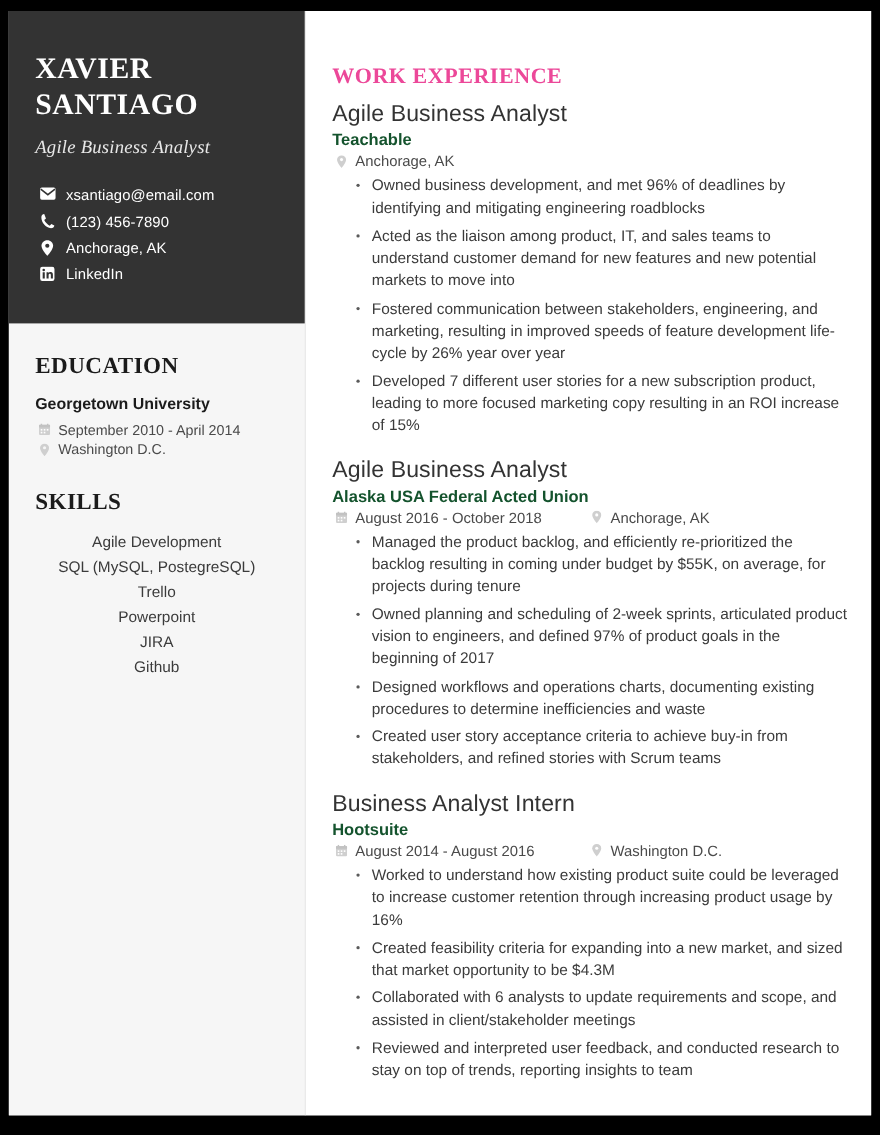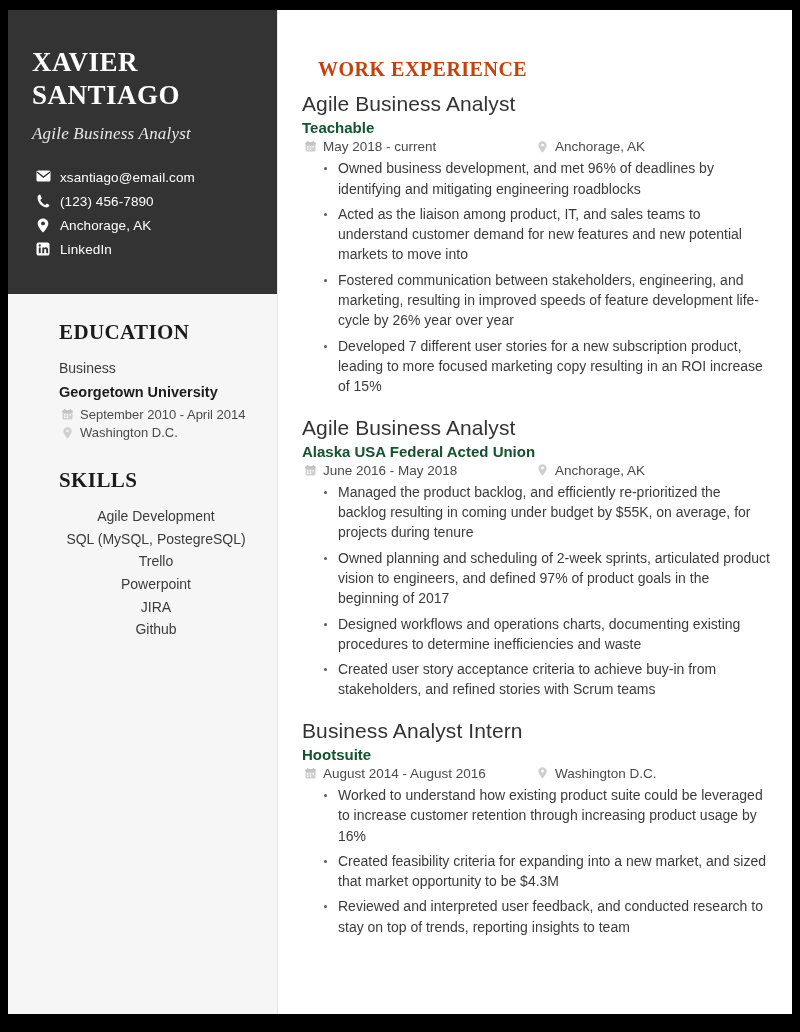--- a/index.html
+++ b/index.html
@@ -73,21 +73,21 @@
     width: 22px;
     flex: 0 0 22px;
     display: flex;
     align-items: center;
     justify-content: center;
     margin-right: 6px;
   }
 
   .contact-text { letter-spacing: 0.1px; }
 
-  .sidebar-body { padding: 26px 24px 20px 7px; margin-left: 44px; }
+  .sidebar-body { padding: 26px 24px 20px 24px; }
 
   .side-section { margin-bottom: 28px; }
 
   .side-heading {
     font-family: "Liberation Serif", serif;
     font-weight: bold;
     font-size: 21px;
     color: #1b1b1b;
     letter-spacing: 0.4px;
     margin-bottom: 12px;
@@ -135,24 +135,23 @@
   .main {
     flex: 1;
     background: #ffffff;
     padding: 48px 22px 20px 24px;
   }
 
   .main-heading {
     font-family: "Liberation Serif", serif;
     font-weight: bold;
     font-size: 20px;
-    color: #c2410c;
+    color: #ec4899;
     letter-spacing: 0.5px;
     margin-bottom: 10px;
-    margin-left: 16px;
   }
 
   .job { margin-bottom: 18px; }
 
   .job-title {
     font-size: 21px;
     font-weight: 300;
     color: #333333;
     letter-spacing: 0.1px;
     line-height: 1.25;
@@ -249,21 +248,20 @@
           </span>
           <span class="contact-text">LinkedIn</span>
         </li>
       </ul>
     </div>
 
     <div class="sidebar-body">
 
       <section class="side-section">
         <h2 class="side-heading">EDUCATION</h2>
-        <div class="edu-field">Business</div>
         <div class="edu-school">Georgetown University</div>
         <div class="meta-row">
           <span class="meta-icon">
             <svg width="11" height="11" viewBox="0 0 11 11">
               <rect x="0.5" y="1.2" width="10" height="9.3" rx="1" fill="#cfcfcf"></rect>
               <rect x="0.5" y="1.2" width="10" height="2.4" fill="#c2c2c2"></rect>
               <rect x="2" y="0" width="1.3" height="2" fill="#c2c2c2"></rect>
               <rect x="7.7" y="0" width="1.3" height="2" fill="#c2c2c2"></rect>
               <rect x="2" y="5" width="1.5" height="1.5" fill="#ffffff"></rect>
               <rect x="4.75" y="5" width="1.5" height="1.5" fill="#ffffff"></rect>
@@ -300,121 +298,106 @@
 
   <main class="main">
     <h1 class="main-heading">WORK EXPERIENCE</h1>
 
     <section class="job">
       <div class="job-title">Agile Business Analyst</div>
       <div class="job-company">Teachable</div>
       <div class="job-meta">
         <span class="meta-row">
           <span class="meta-icon">
+            <svg width="9" height="12" viewBox="0 0 9 12">
+              <path d="M4.5 0.3 C2.1 0.3 0.4 2 0.4 4.2 C0.4 7.1 4.5 11.6 4.5 11.6 C4.5 11.6 8.6 7.1 8.6 4.2 C8.6 2 6.9 0.3 4.5 0.3 Z" fill="#cfcfcf"></path>
+              <circle cx="4.5" cy="4.1" r="1.4" fill="#ffffff"></circle>
+            </svg>
+          </span>
+          <span>Anchorage, AK</span>
+        </span>
+      </div>
+      <ul class="bullets">
+        <li class="bullet">Owned business development, and met 96% of deadlines by identifying and mitigating engineering roadblocks</li>
+        <li class="bullet">Acted as the liaison among product, IT, and sales teams to understand customer demand for new features and new potential markets to move into</li>
+        <li class="bullet">Fostered communication between stakeholders, engineering, and marketing, resulting in improved speeds of feature development life-cycle by 26% year over year</li>
+        <li class="bullet">Developed 7 different user stories for a new subscription product, leading to more focused marketing copy resulting in an ROI increase of 15%</li>
+      </ul>
+    </section>
+
+    <section class="job">
+      <div class="job-title">Agile Business Analyst</div>
+      <div class="job-company">Alaska USA Federal Acted Union</div>
+      <div class="job-meta">
+        <span class="meta-row">
+          <span class="meta-icon">
             <svg width="11" height="11" viewBox="0 0 11 11">
               <rect x="0.5" y="1.2" width="10" height="9.3" rx="1" fill="#cfcfcf"></rect>
               <rect x="0.5" y="1.2" width="10" height="2.4" fill="#c2c2c2"></rect>
               <rect x="2" y="0" width="1.3" height="2" fill="#c2c2c2"></rect>
               <rect x="7.7" y="0" width="1.3" height="2" fill="#c2c2c2"></rect>
               <rect x="2" y="5" width="1.5" height="1.5" fill="#ffffff"></rect>
               <rect x="4.75" y="5" width="1.5" height="1.5" fill="#ffffff"></rect>
               <rect x="7.5" y="5" width="1.5" height="1.5" fill="#ffffff"></rect>
               <rect x="2" y="7.5" width="1.5" height="1.5" fill="#ffffff"></rect>
               <rect x="4.75" y="7.5" width="1.5" height="1.5" fill="#ffffff"></rect>
             </svg>
           </span>
-          <span>May 2018 - current</span>
+          <span>August 2016 - October 2018</span>
         </span>
         <span class="meta-row">
           <span class="meta-icon">
             <svg width="9" height="12" viewBox="0 0 9 12">
               <path d="M4.5 0.3 C2.1 0.3 0.4 2 0.4 4.2 C0.4 7.1 4.5 11.6 4.5 11.6 C4.5 11.6 8.6 7.1 8.6 4.2 C8.6 2 6.9 0.3 4.5 0.3 Z" fill="#cfcfcf"></path>
               <circle cx="4.5" cy="4.1" r="1.4" fill="#ffffff"></circle>
             </svg>
           </span>
           <span>Anchorage, AK</span>
         </span>
       </div>
       <ul class="bullets">
-        <li class="bullet">Owned business development, and met 96% of deadlines by identifying and mitigating engineering roadblocks</li>
-        <li class="bullet">Acted as the liaison among product, IT, and sales teams to understand customer demand for new features and new potential markets to move into</li>
-        <li class="bullet">Fostered communication between stakeholders, engineering, and marketing, resulting in improved speeds of feature development life-cycle by 26% year over year</li>
-        <li class="bullet">Developed 7 different user stories for a new subscription product, leading to more focused marketing copy resulting in an ROI increase of 15%</li>
+        <li class="bullet">Managed the product backlog, and efficiently re-prioritized the backlog resulting in coming under budget by $55K, on average, for projects during tenure</li>
+        <li class="bullet">Owned planning and scheduling of 2-week sprints, articulated product vision to engineers, and defined 97% of product goals in the beginning of 2017</li>
+        <li class="bullet">Designed workflows and operations charts, documenting existing procedures to determine inefficiencies and waste</li>
+        <li class="bullet">Created user story acceptance criteria to achieve buy-in from stakeholders, and refined stories with Scrum teams</li>
       </ul>
     </section>
 
     <section class="job">
-      <div class="job-title">Agile Business Analyst</div>
-      <div class="job-company">Alaska USA Federal Acted Union</div>
+      <div class="job-title">Business Analyst Intern</div>
+      <div class="job-company">Hootsuite</div>
       <div class="job-meta">
         <span class="meta-row">
           <span class="meta-icon">
             <svg width="11" height="11" viewBox="0 0 11 11">
               <rect x="0.5" y="1.2" width="10" height="9.3" rx="1" fill="#cfcfcf"></rect>
               <rect x="0.5" y="1.2" width="10" height="2.4" fill="#c2c2c2"></rect>
               <rect x="2" y="0" width="1.3" height="2" fill="#c2c2c2"></rect>
               <rect x="7.7" y="0" width="1.3" height="2" fill="#c2c2c2"></rect>
               <rect x="2" y="5" width="1.5" height="1.5" fill="#ffffff"></rect>
               <rect x="4.75" y="5" width="1.5" height="1.5" fill="#ffffff"></rect>
               <rect x="7.5" y="5" width="1.5" height="1.5" fill="#ffffff"></rect>
               <rect x="2" y="7.5" width="1.5" height="1.5" fill="#ffffff"></rect>
               <rect x="4.75" y="7.5" width="1.5" height="1.5" fill="#ffffff"></rect>
             </svg>
           </span>
-          <span>June 2016 - May 2018</span>
-        </span>
-        <span class="meta-row">
-          <span class="meta-icon">
-            <svg width="9" height="12" viewBox="0 0 9 12">
-              <path d="M4.5 0.3 C2.1 0.3 0.4 2 0.4 4.2 C0.4 7.1 4.5 11.6 4.5 11.6 C4.5 11.6 8.6 7.1 8.6 4.2 C8.6 2 6.9 0.3 4.5 0.3 Z" fill="#cfcfcf"></path>
-              <circle cx="4.5" cy="4.1" r="1.4" fill="#ffffff"></circle>
-            </svg>
-          </span>
-          <span>Anchorage, AK</span>
-        </span>
-      </div>
-      <ul class="bullets">
-        <li class="bullet">Managed the product backlog, and efficiently re-prioritized the backlog resulting in coming under budget by $55K, on average, for projects during tenure</li>
-        <li class="bullet">Owned planning and scheduling of 2-week sprints, articulated product vision to engineers, and defined 97% of product goals in the beginning of 2017</li>
-        <li class="bullet">Designed workflows and operations charts, documenting existing procedures to determine inefficiencies and waste</li>
-        <li class="bullet">Created user story acceptance criteria to achieve buy-in from stakeholders, and refined stories with Scrum teams</li>
-      </ul>
-    </section>
-
-    <section class="job">
-      <div class="job-title">Business Analyst Intern</div>
-      <div class="job-company">Hootsuite</div>
-      <div class="job-meta">
-        <span class="meta-row">
-          <span class="meta-icon">
-            <svg width="11" height="11" viewBox="0 0 11 11">
-              <rect x="0.5" y="1.2" width="10" height="9.3" rx="1" fill="#cfcfcf"></rect>
-              <rect x="0.5" y="1.2" width="10" height="2.4" fill="#c2c2c2"></rect>
-              <rect x="2" y="0" width="1.3" height="2" fill="#c2c2c2"></rect>
-              <rect x="7.7" y="0" width="1.3" height="2" fill="#c2c2c2"></rect>
-              <rect x="2" y="5" width="1.5" height="1.5" fill="#ffffff"></rect>
-              <rect x="4.75" y="5" width="1.5" height="1.5" fill="#ffffff"></rect>
-              <rect x="7.5" y="5" width="1.5" height="1.5" fill="#ffffff"></rect>
-              <rect x="2" y="7.5" width="1.5" height="1.5" fill="#ffffff"></rect>
-              <rect x="4.75" y="7.5" width="1.5" height="1.5" fill="#ffffff"></rect>
-            </svg>
-          </span>
           <span>August 2014 - August 2016</span>
         </span>
         <span class="meta-row">
           <span class="meta-icon">
             <svg width="9" height="12" viewBox="0 0 9 12">
               <path d="M4.5 0.3 C2.1 0.3 0.4 2 0.4 4.2 C0.4 7.1 4.5 11.6 4.5 11.6 C4.5 11.6 8.6 7.1 8.6 4.2 C8.6 2 6.9 0.3 4.5 0.3 Z" fill="#cfcfcf"></path>
               <circle cx="4.5" cy="4.1" r="1.4" fill="#ffffff"></circle>
             </svg>
           </span>
           <span>Washington D.C.</span>
         </span>
       </div>
       <ul class="bullets">
         <li class="bullet">Worked to understand how existing product suite could be leveraged to increase customer retention through increasing product usage by 16%</li>
         <li class="bullet">Created feasibility criteria for expanding into a new market, and sized that market opportunity to be $4.3M</li>
+        <li class="bullet">Collaborated with 6 analysts to update requirements and scope, and assisted in client/stakeholder meetings</li>
         <li class="bullet">Reviewed and interpreted user feedback, and conducted research to stay on top of trends, reporting insights to team</li>
       </ul>
     </section>
 
   </main>
 </div>
 
 </body></html>

